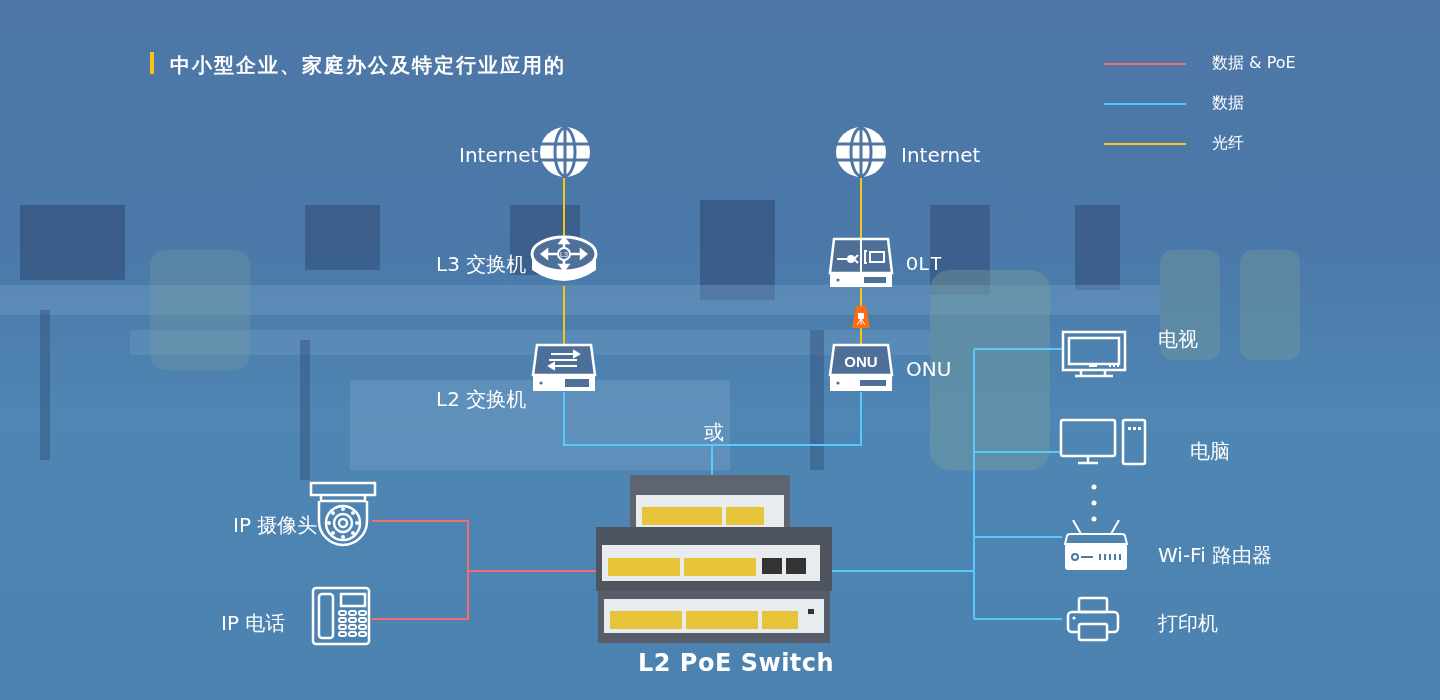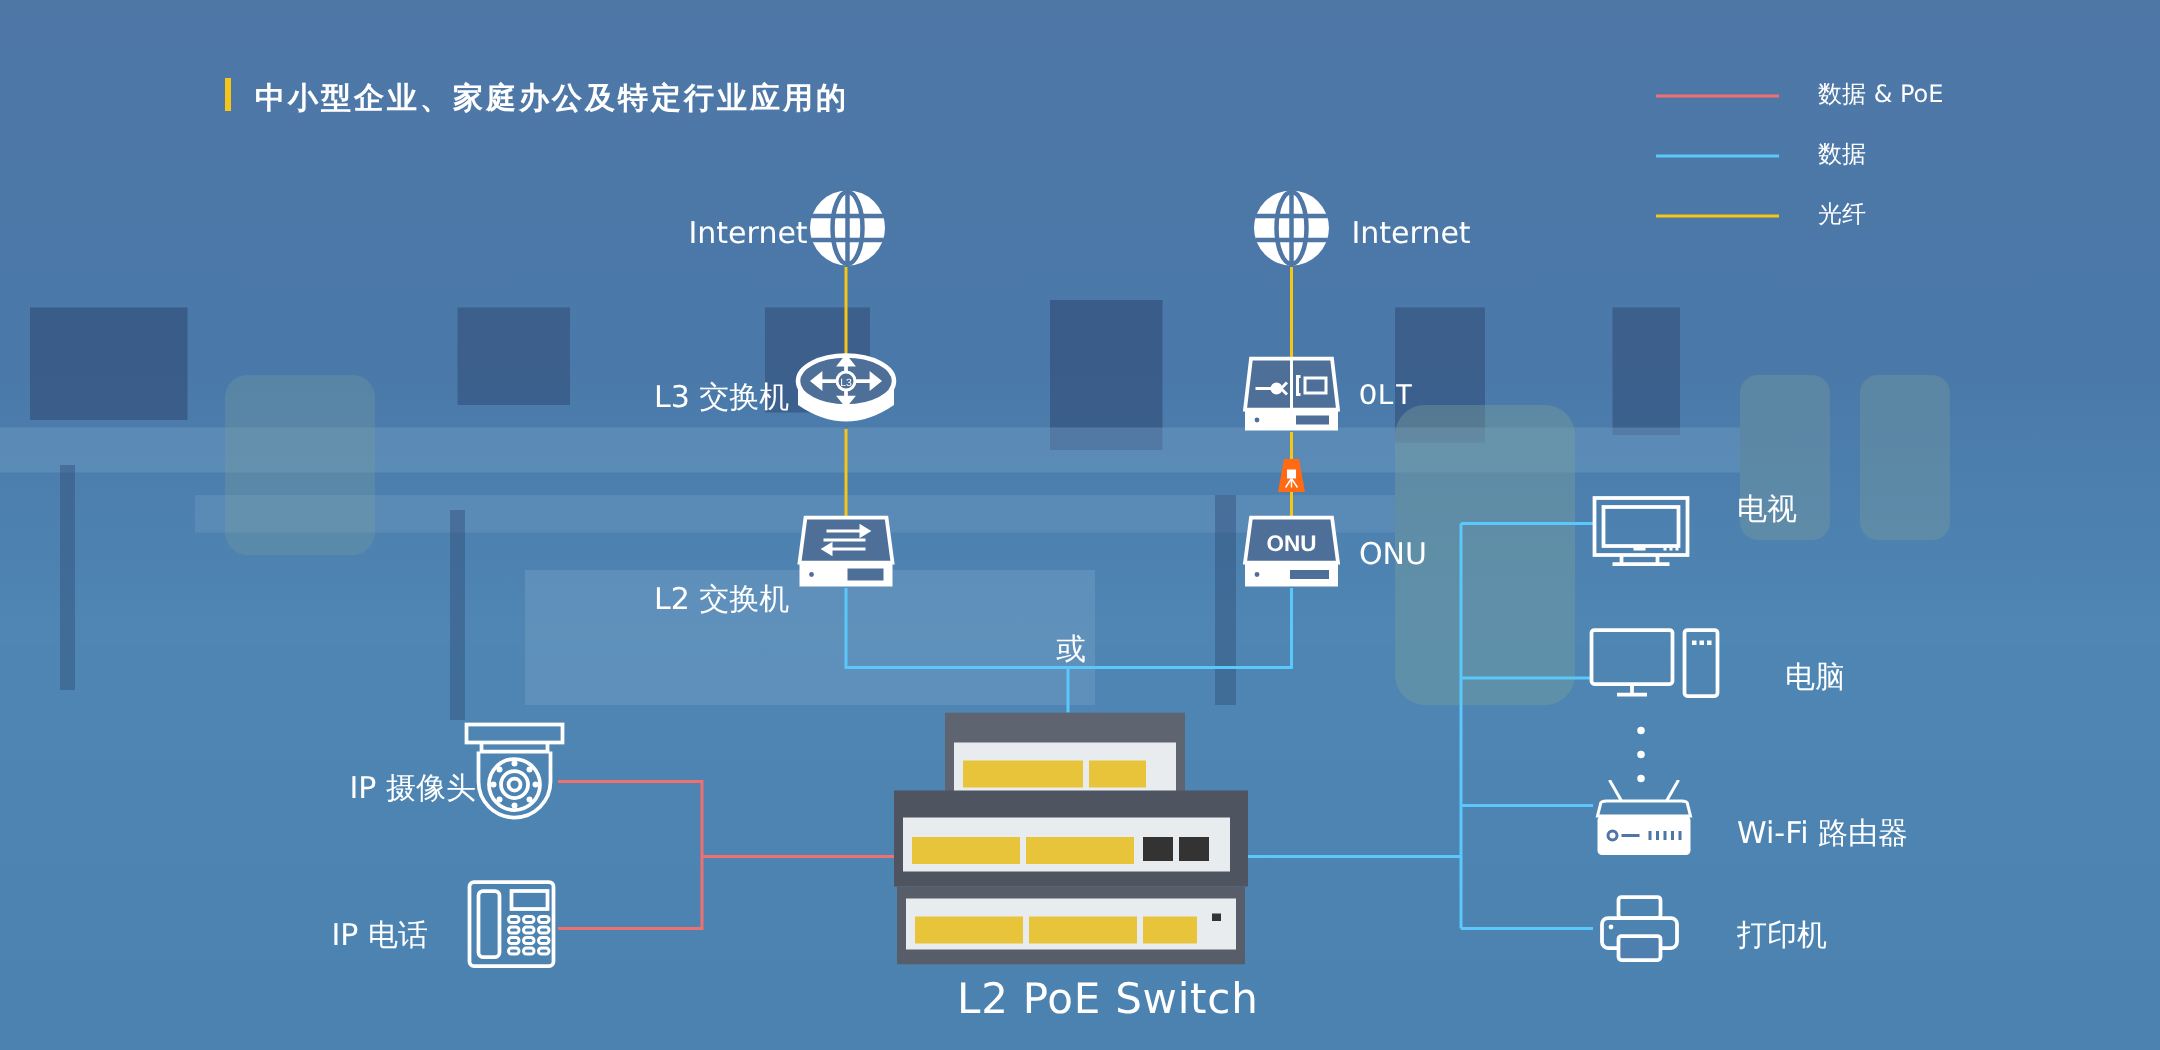--- a/index.html
+++ b/index.html
@@ -12,21 +12,21 @@
   .bg-layer { position:absolute; inset:0; pointer-events:none; }
   .abs { position:absolute; }
   .headline { left:150px; top:46px; }
   .headline .bar { position:absolute; left:0; top:6px; width:4px; height:22px; background:#f5c518; }
   .headline .line { font-size:20px; font-weight:bold; letter-spacing:2px; line-height:38px; padding-left:20px; white-space:nowrap; }
   .legend-item { position:absolute; left:1104px; font-size:16px; }
   .legend-item .sw { position:absolute; left:0; top:10px; width:82px; height:2px; }
   .legend-item .lbl { position:absolute; left:108px; top:0; white-space:nowrap; }
   .label { font-size:20px; white-space:nowrap; }
   svg.wires { position:absolute; left:0; top:0; }
-  .caption { font-size:28px; letter-spacing:0.5px; }
+  .caption { font-size:24px; letter-spacing:0.5px;font-weight:bold; }
 </style>
 </head>
 <body>
 
 <svg class="bg-layer" width="1440" height="700">
   <rect x="0" y="430" width="1440" height="270" fill="#4e86b4" opacity="0.5"></rect>
   <rect x="20" y="205" width="105" height="75" fill="#2e4670" opacity="0.55"></rect>
   <rect x="305" y="205" width="75" height="65" fill="#2e4670" opacity="0.5"></rect>
   <rect x="510" y="205" width="70" height="70" fill="#2e4670" opacity="0.5"></rect>
   <rect x="700" y="200" width="75" height="100" fill="#2e4670" opacity="0.55"></rect>

